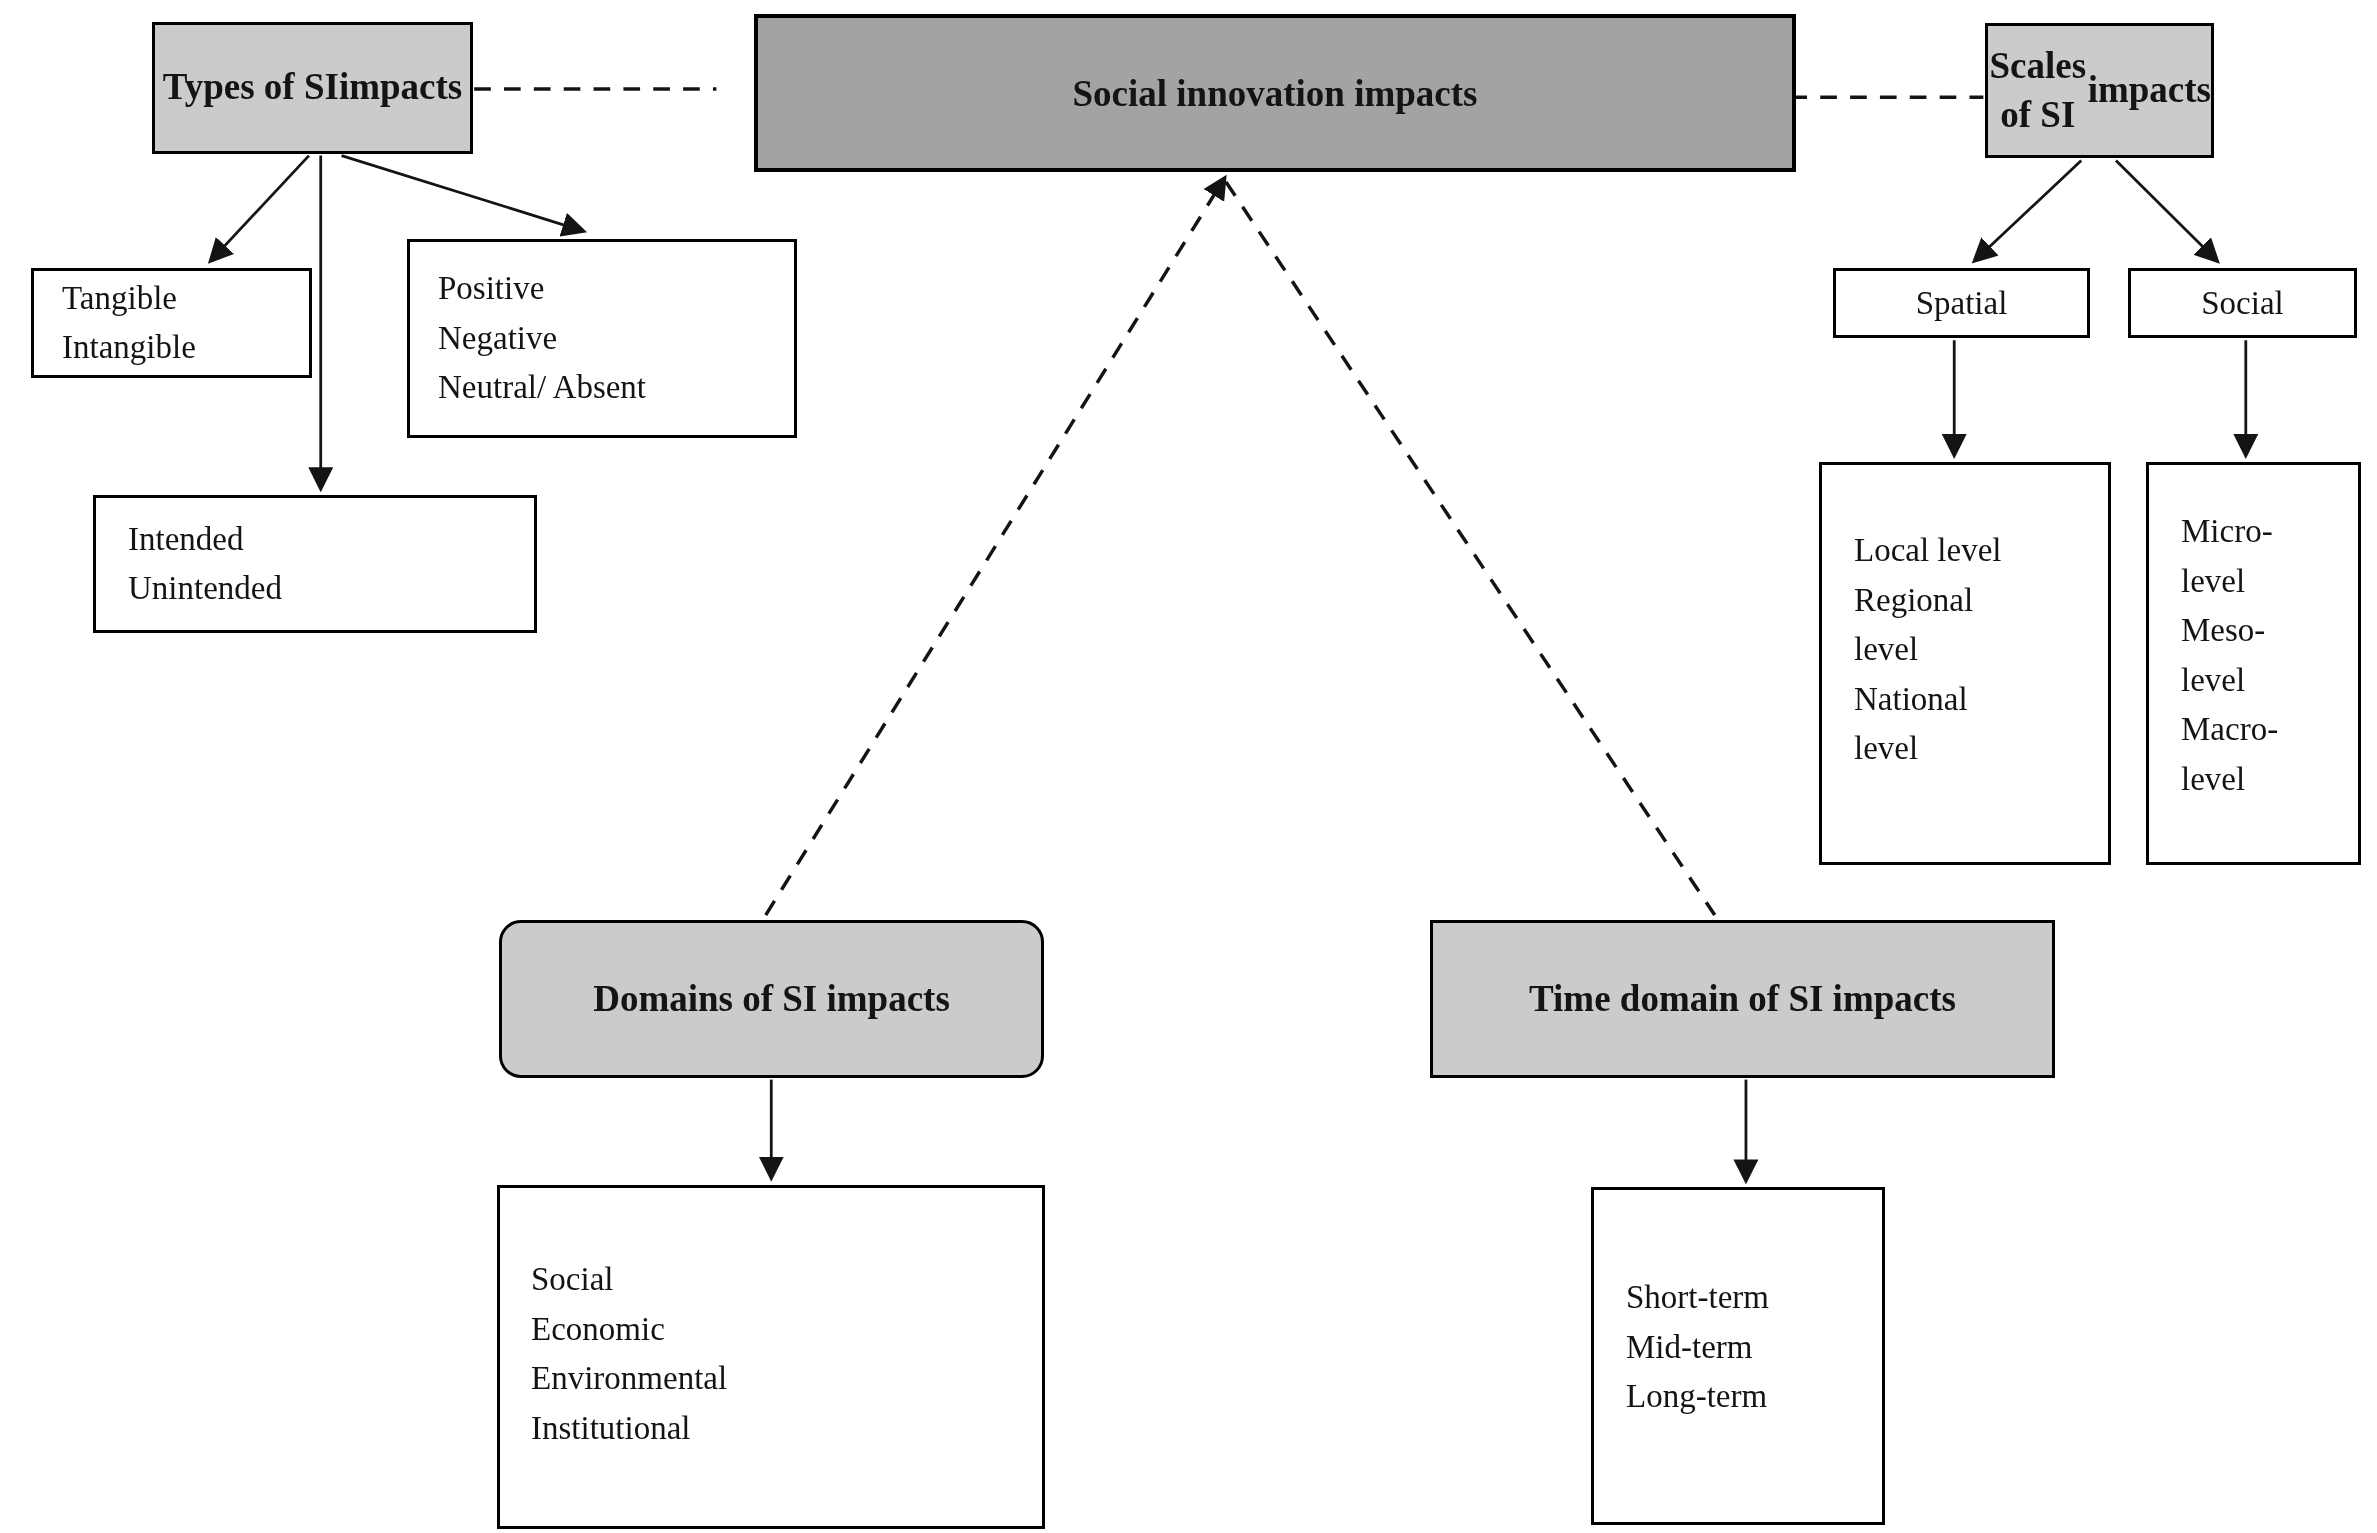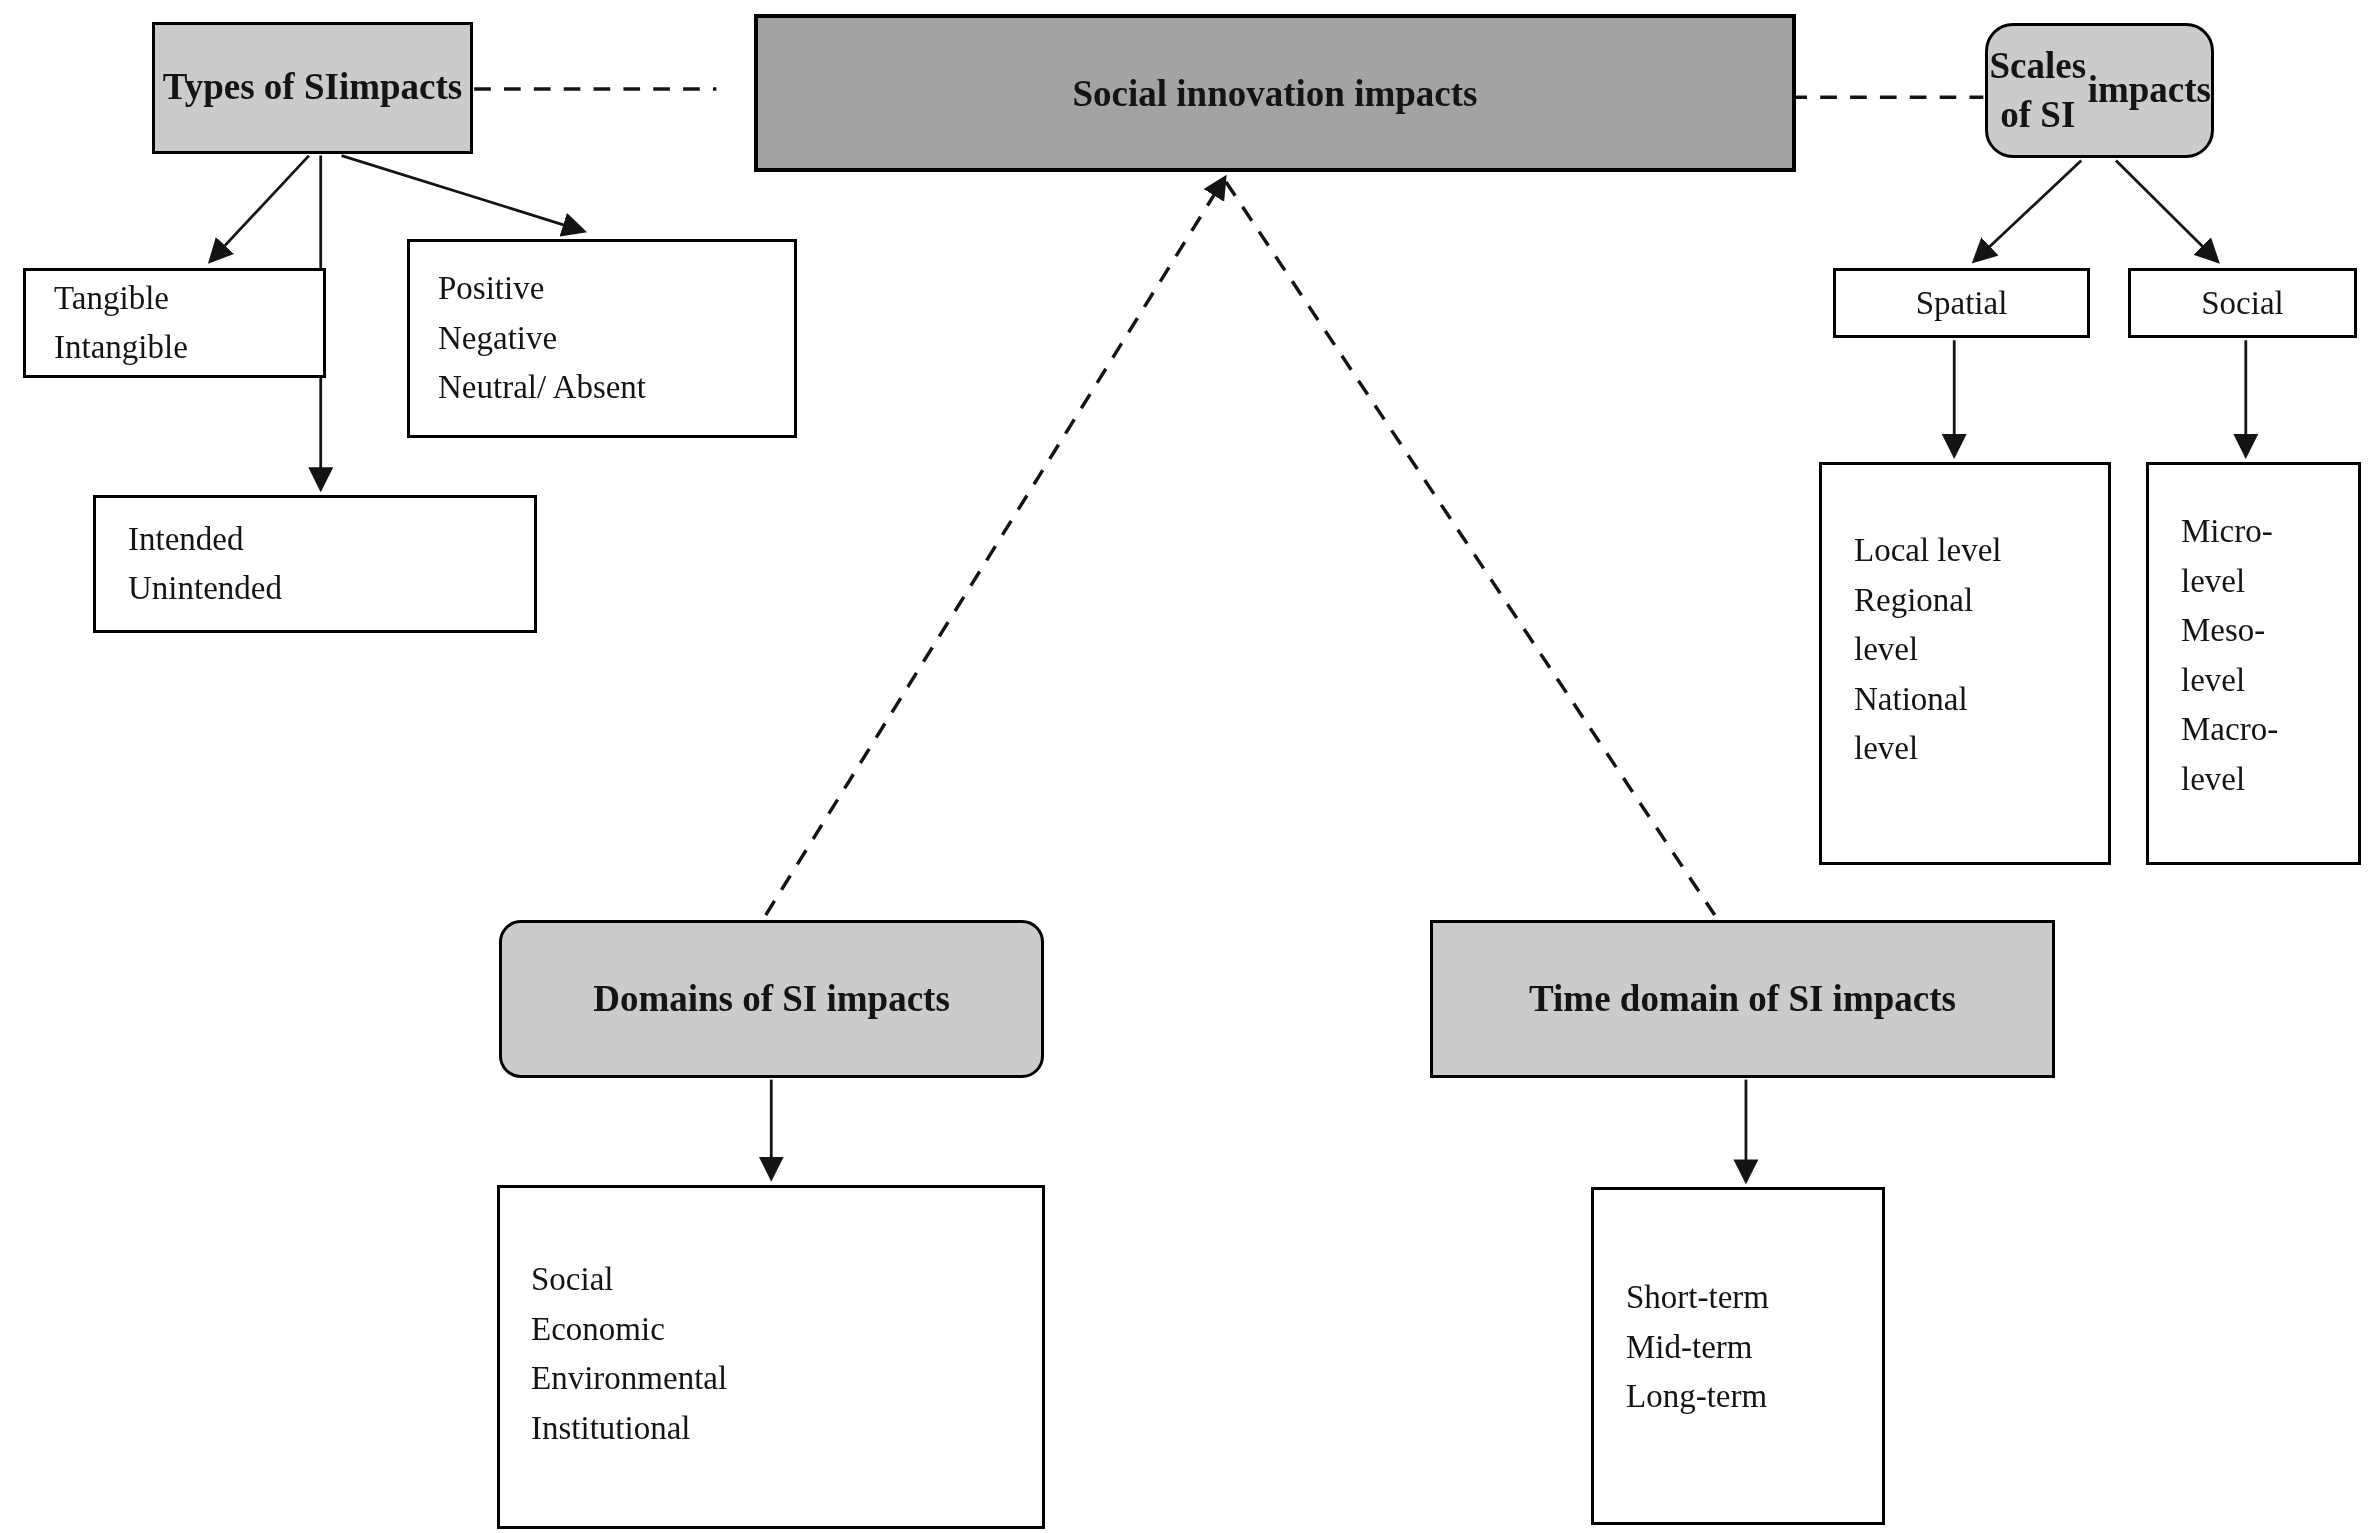--- a/index.html
+++ b/index.html
@@ -53,22 +53,22 @@
   }
   .box.leaf-center{
     background:var(--node-white);
     font-size:33px;
     display:flex;align-items:center;justify-content:center;
     text-align:center;
   }
   
   #types-box    {left:152px; top:21.5px;  width:321px;  height:132px;}
   #center-box   {left:718px;top:14px;  width:1042px; height:158px;}
-  #scales-box   {left:1985px;top:23px;  width:229px;  height:135px;border-radius:28px;}
-  #tangible-box {left:23px;  top:268px; width:303px;  height:110px; padding:2.8px 7px 0 28px;}
+  #scales-box   {left:1985px;top:23px;  width:229px;  height:135px;}
+  #tangible-box {left:31px;  top:268px; width:281px;  height:110px; padding:2.8px 7px 0 28px;}
   #positive-box {left:399px; top:239px; width:390px;  height:199px; padding:22px 7px 0 28px;margin-left:8px;}
   #intended-box {left:93px; top:495px; width:444px;  height:138px; padding:16.7px 7px 0 32px;}
   #spatial-box  {left:1833px;top:268px; width:257px;  height:70px;}
   #social-box   {left:2128px;top:268px; width:229px;  height:70px;}
   #local-box    {left:1819px;top:462px; width:292px;  height:403px; padding:61px 23px 0 32px;}
   #micro-box    {left:2146px;top:462px; width:215px;  height:403px; padding:42px 7px 0 32px;}
   #domains-box  {left:499px; top:920px;width:545px;  height:158px;border-radius:22px;}
   #time-box     {left:1430px;top:920px;width:625px;  height:158px;}
   #domains-list {left:497px; top:1185px;width:548px;  height:344px; padding:67px 7px 0 31px;}
   #time-list    {left:1591px;top:1187px;width:294px;  height:338px; padding:83px 7px 0 32px;}

